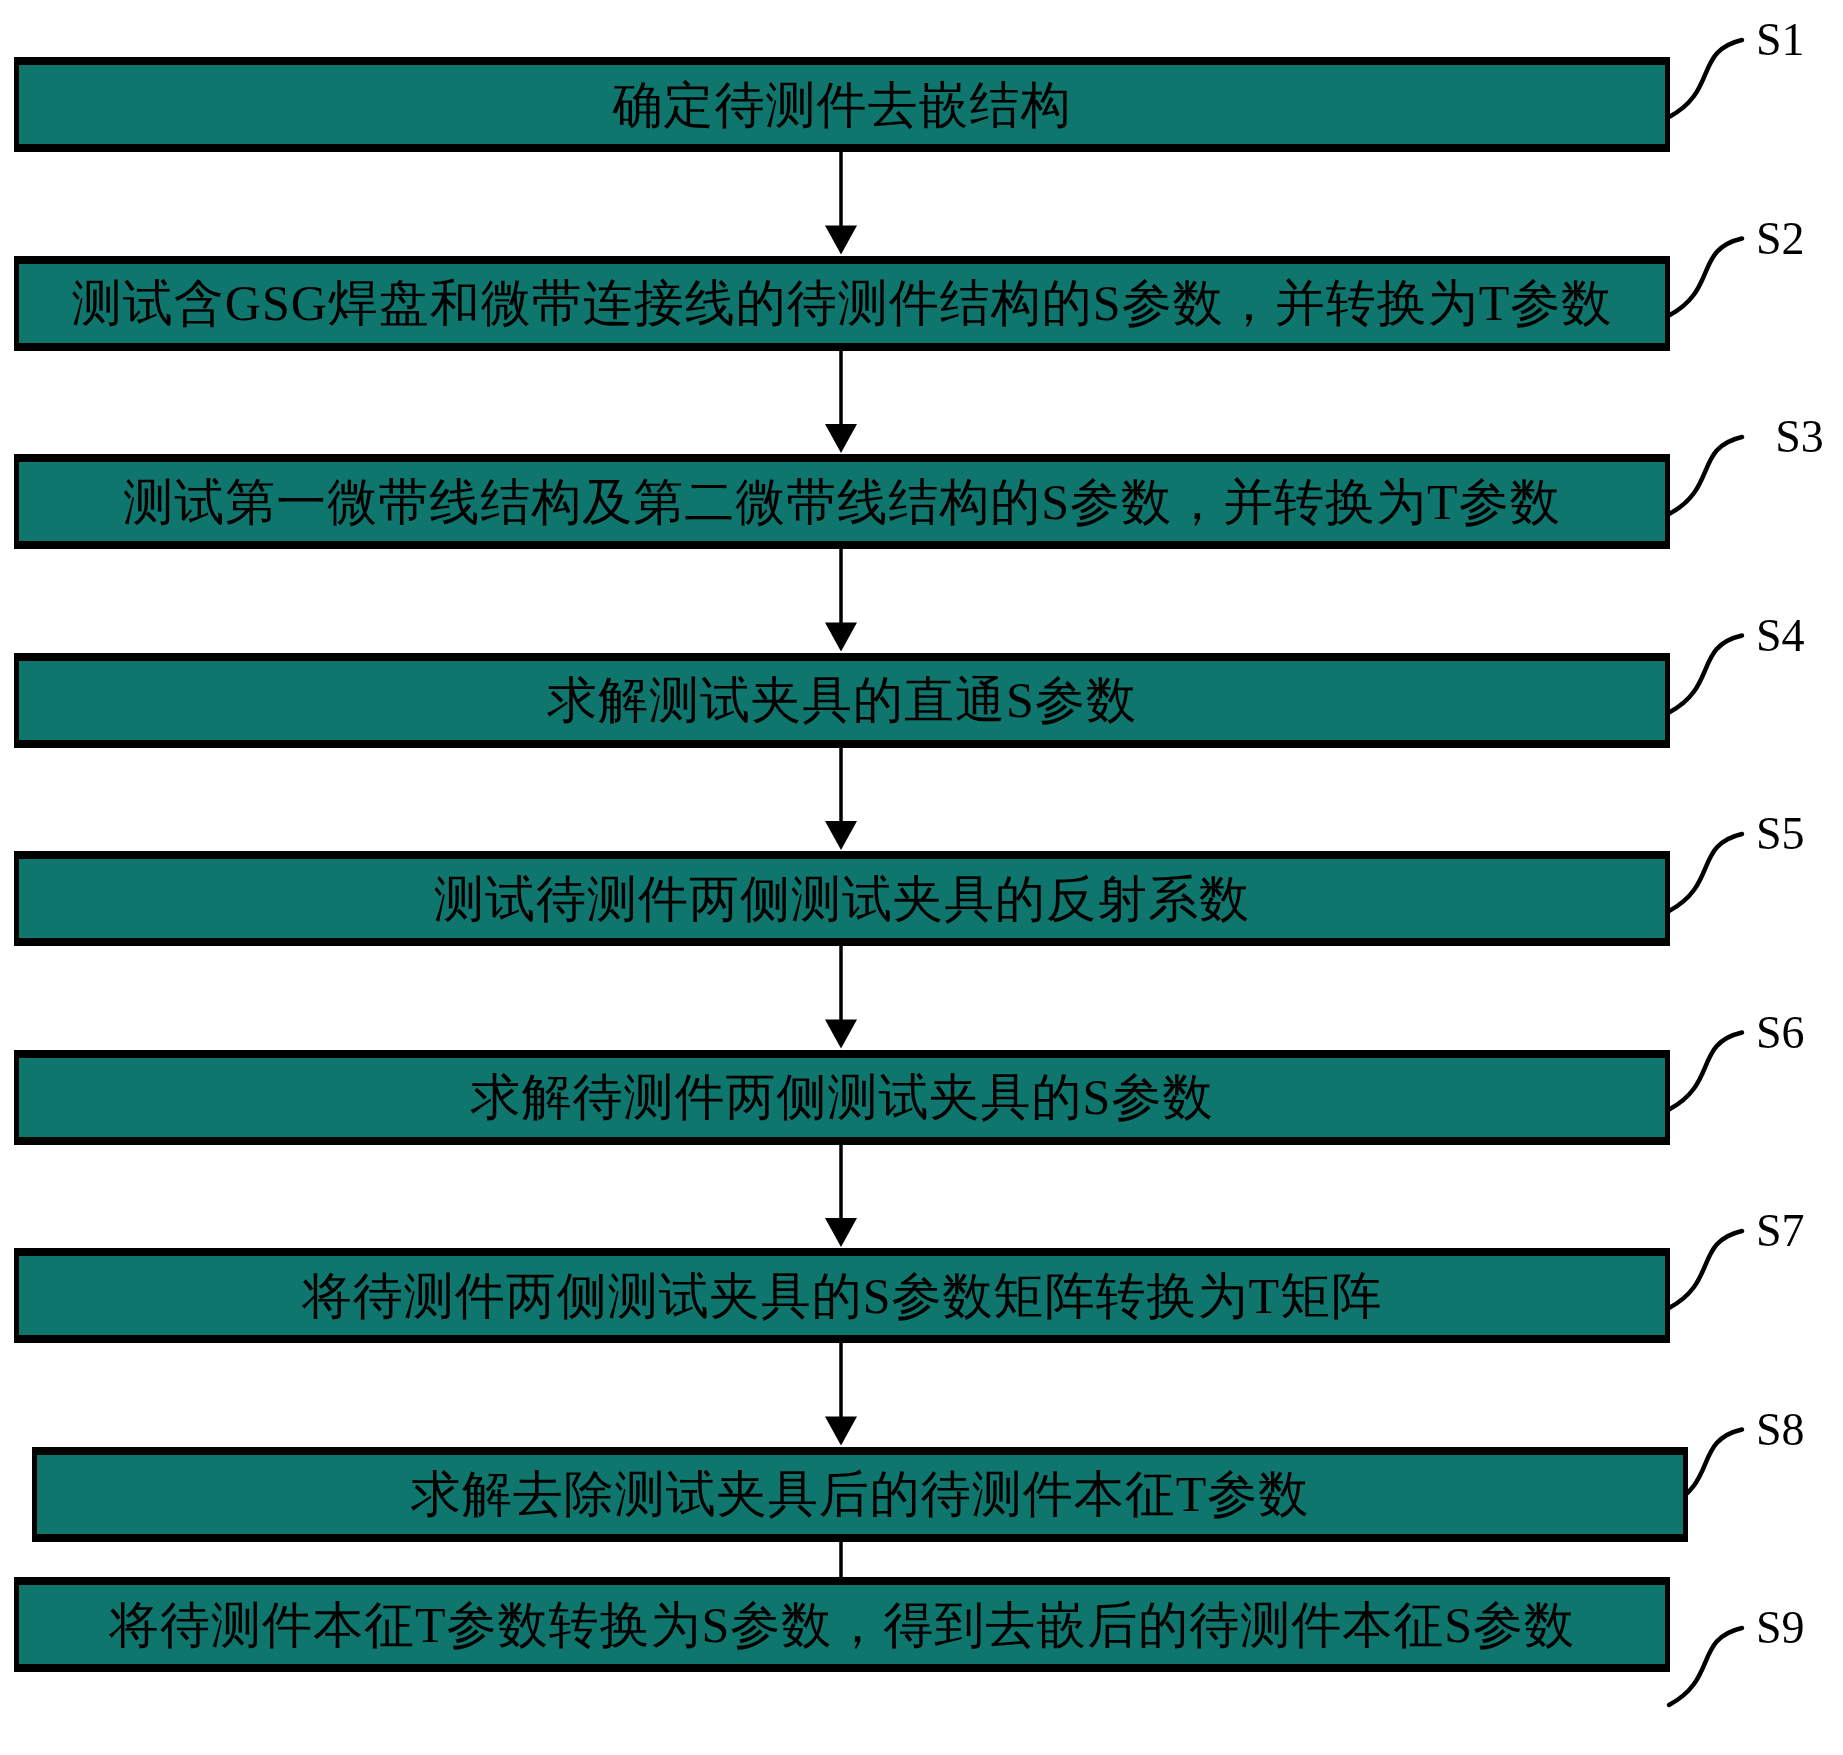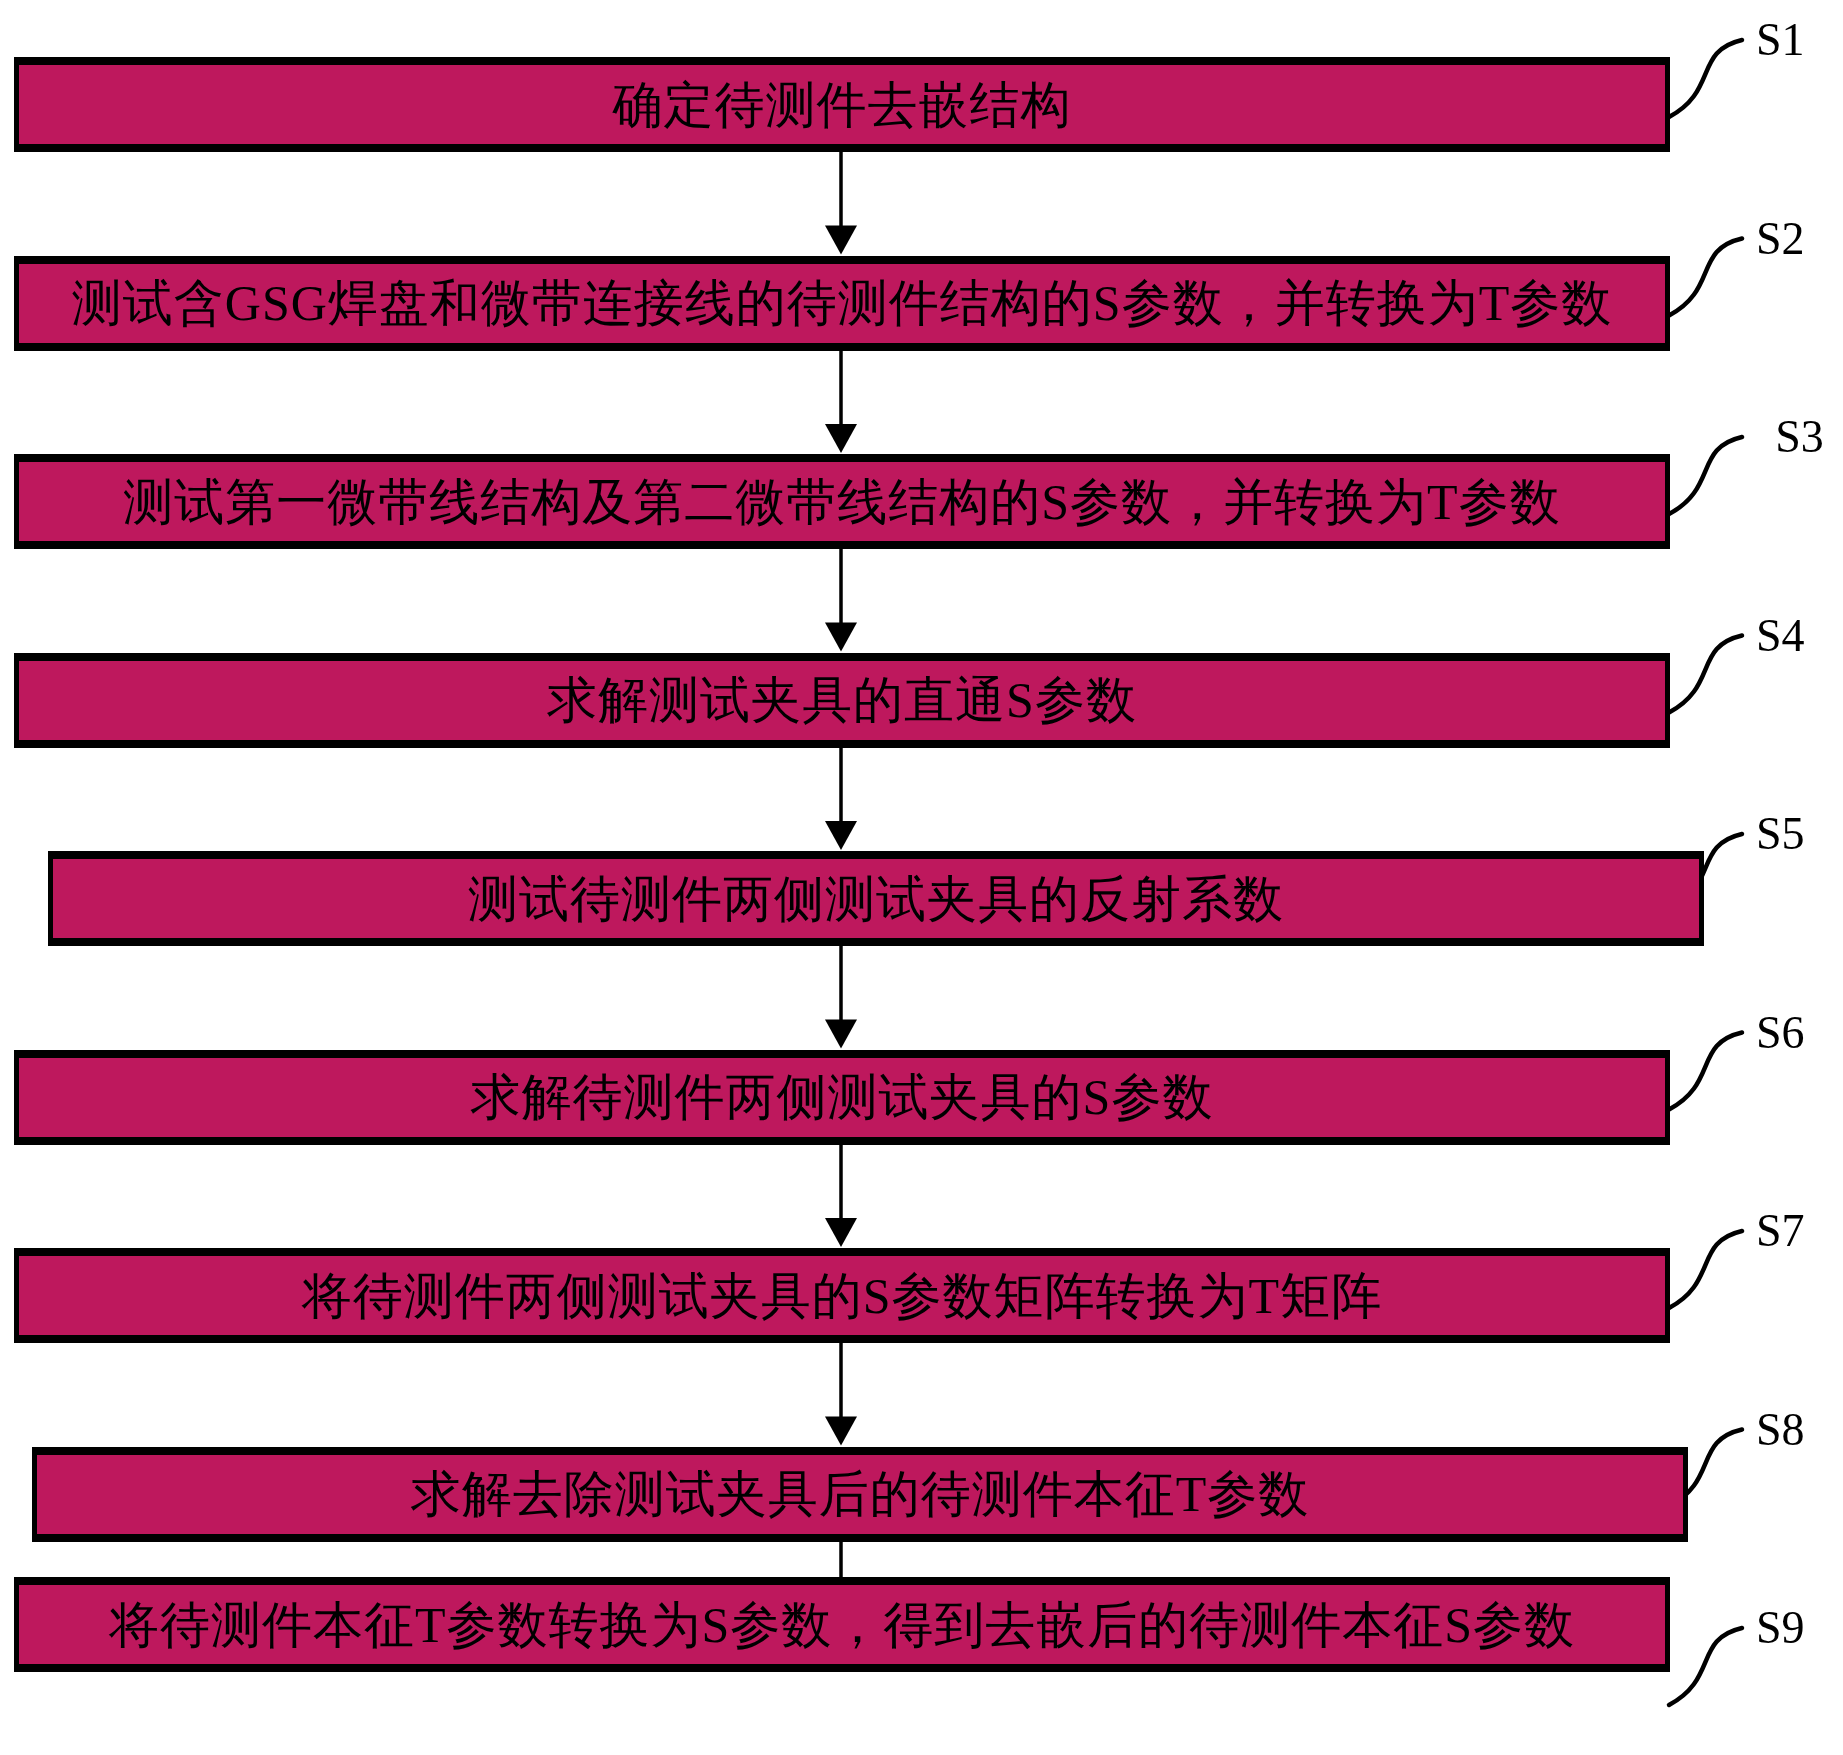--- a/index.html
+++ b/index.html
@@ -26,21 +26,21 @@
   }
   .step-box {
     position: absolute;
     left: 14px;
     width: 1656px;
     height: 95px;
     box-sizing: border-box;
     border: 5px solid #000000;
     border-top-width: 8px;
     border-bottom-width: 8px;
-    background: #be185d;
+    background: #0f766e;
     display: flex;
     align-items: center;
     justify-content: center;
   }
   .step-text {
     font-size: 50px;
     line-height: 1;
     white-space: nowrap;
     letter-spacing: 1px;
     color: #000000;
@@ -98,21 +98,21 @@
       </div>
       <div class="step-label" style="top: 207.5px;">S2</div>
       <div class="step-box" style="top: 454px;">
         <span class="step-text">测试第一微带线结构及第二微带线结构的S参数，并转换为T参数</span>
       </div>
       <div class="step-label" style="top: 406px; text-align: center;">S3</div>
       <div class="step-box" style="top: 652.5px;">
         <span class="step-text">求解测试夹具的直通S参数</span>
       </div>
       <div class="step-label" style="top: 604.5px;">S4</div>
-      <div class="step-box" style="top: 851px; margin-left: 34px;">
+      <div class="step-box" style="top: 851px;">
         <span class="step-text">测试待测件两侧测试夹具的反射系数</span>
       </div>
       <div class="step-label" style="top: 803px;">S5</div>
       <div class="step-box" style="top: 1049.5px;">
         <span class="step-text">求解待测件两侧测试夹具的S参数</span>
       </div>
       <div class="step-label" style="top: 1001.5px;">S6</div>
       <div class="step-box" style="top: 1248px;">
         <span class="step-text">将待测件两侧测试夹具的S参数矩阵转换为T矩阵</span>
       </div>

